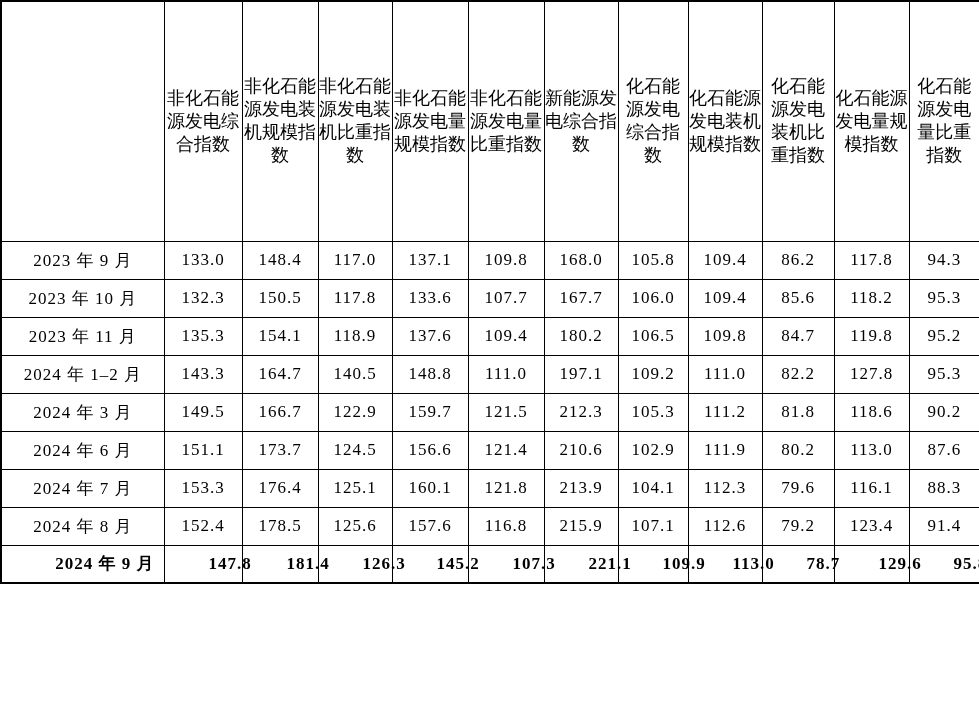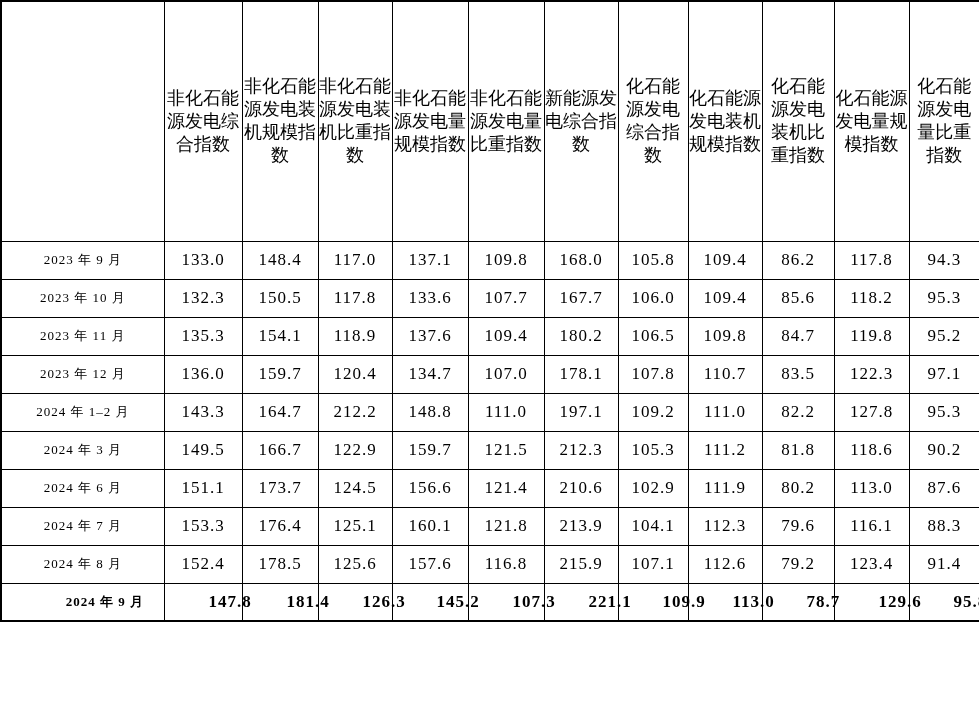--- a/index.html
+++ b/index.html
@@ -50,21 +50,21 @@
     width: 100%;
     word-break: break-all;
     white-space: normal;
     letter-spacing: 0px;
   }
   .corner {
     border-top: none !important;
     border-left: none !important;
   }
   .row-label {
-    font-size: 13px;
+    font-size: 17px;
     letter-spacing: 1px;
     text-align: center;
     padding: 0 4px;
   }
   .val {
     font-size: 17px;
     letter-spacing: 1px;
   }
   tbody tr {
     height: 38px;
@@ -188,38 +188,24 @@
         <td class="val">137.6</td>
         <td class="val">109.4</td>
         <td class="val">180.2</td>
         <td class="val">106.5</td>
         <td class="val">109.8</td>
         <td class="val">84.7</td>
         <td class="val">119.8</td>
         <td class="val">95.2</td>
       </tr>
       <tr>
-        <td class="row-label">2023 年 12 月</td>
-        <td class="val">136.0</td>
-        <td class="val">159.7</td>
-        <td class="val">120.4</td>
-        <td class="val">134.7</td>
-        <td class="val">107.0</td>
-        <td class="val">178.1</td>
-        <td class="val">107.8</td>
-        <td class="val">110.7</td>
-        <td class="val">83.5</td>
-        <td class="val">122.3</td>
-        <td class="val">97.1</td>
-      </tr>
-      <tr>
         <td class="row-label">2024 年 1–2 月</td>
         <td class="val">143.3</td>
         <td class="val">164.7</td>
-        <td class="val">212.2</td>
+        <td class="val">140.5</td>
         <td class="val">148.8</td>
         <td class="val">111.0</td>
         <td class="val">197.1</td>
         <td class="val">109.2</td>
         <td class="val">111.0</td>
         <td class="val">82.2</td>
         <td class="val">127.8</td>
         <td class="val">95.3</td>
       </tr>
       <tr>

